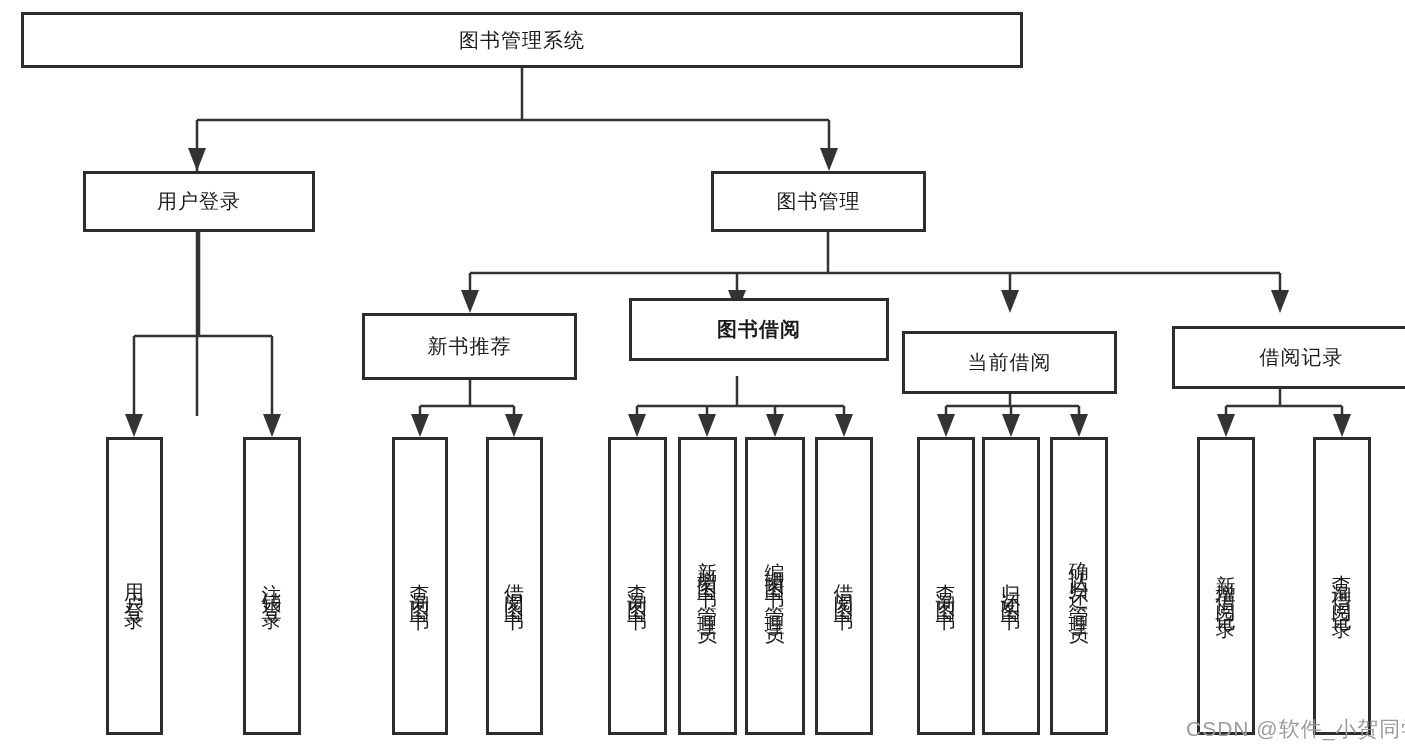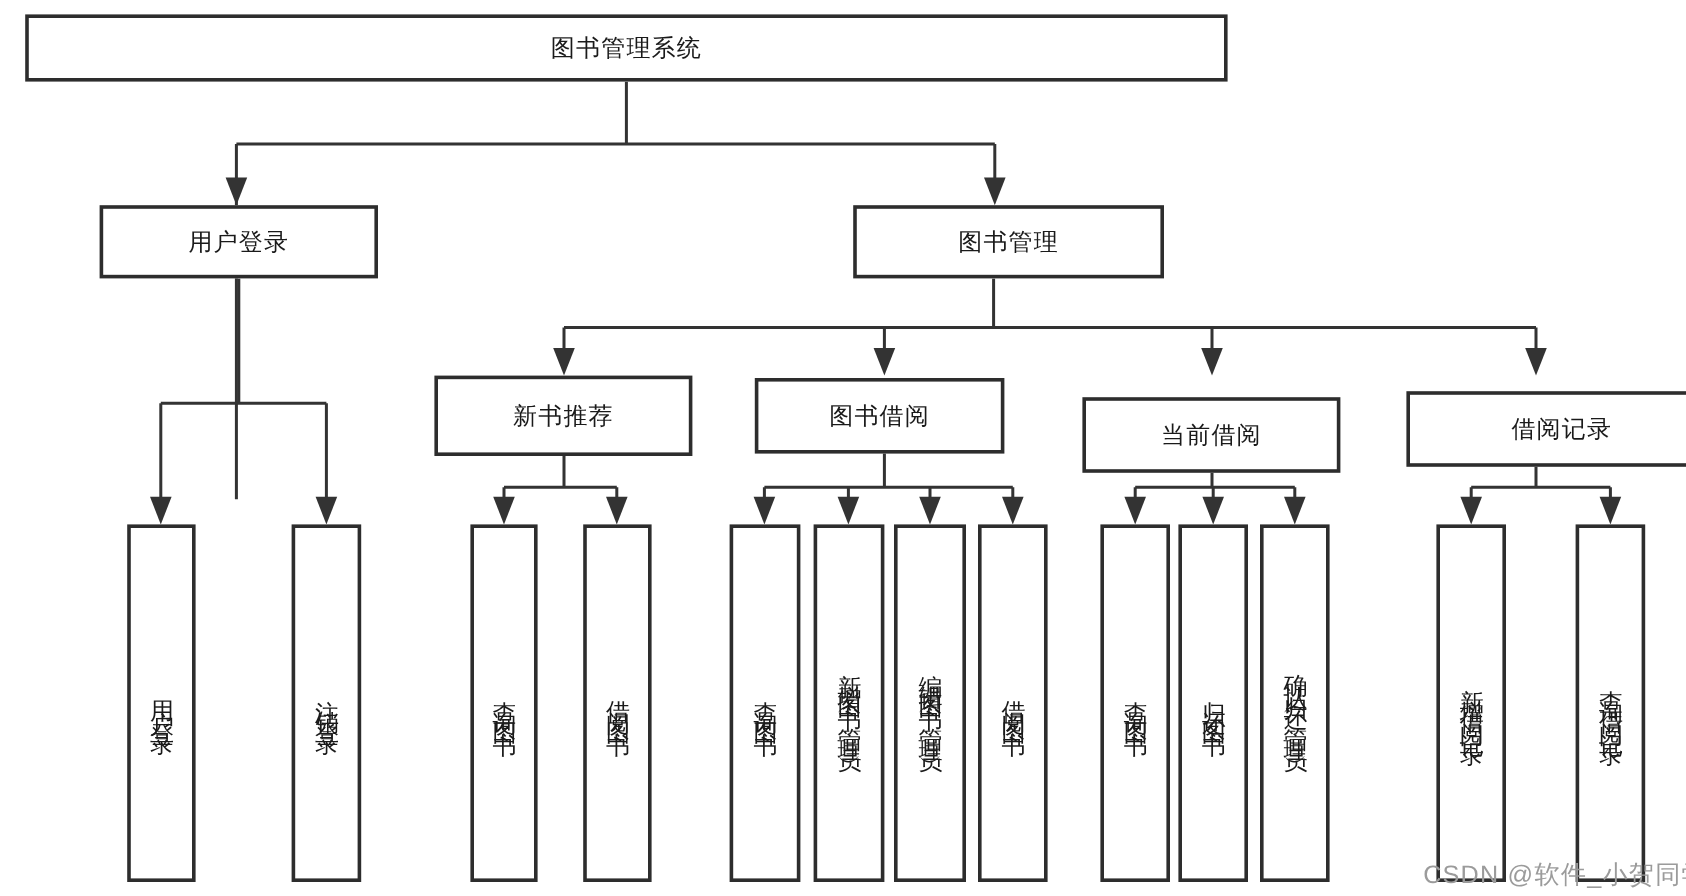--- a/index.html
+++ b/index.html
@@ -108,28 +108,28 @@
     </g>
   </svg>
 
   <div class="node" style="left:21px; top:12px; width:1002px; height:56px;">
     <span class="hlabel">图书管理系统</span>
   </div>
 
   <div class="node" style="left:83px; top:171px; width:232px; height:61px;">
     <span class="hlabel">用户登录</span>
   </div>
-  <div class="node" style="left:711px; top:171px; width:259px; height:61px;">
+  <div class="node" style="left:711px; top:171px; width:215px; height:61px;">
     <span class="hlabel">图书管理</span>
   </div>
 
   <div class="node" style="left:362px; top:313px; width:215px; height:67px;">
     <span class="hlabel">新书推荐</span>
   </div>
-  <div class="node" style="left:629px; top:315px; width:208px; height:63px;">
+  <div class="node" style="left:629px; top:298px; width:260px; height:63px;font-weight:bold;">
     <span class="hlabel">图书借阅</span>
   </div>
   <div class="node" style="left:902px; top:331px; width:215px; height:63px;">
     <span class="hlabel">当前借阅</span>
   </div>
   <div class="node" style="left:1172px; top:313px; width:259px; height:63px;margin-top:13px;">
     <span class="hlabel">借阅记录</span>
   </div>
 
   <div class="node" style="left:106px; top:437px; width:57px; height:298px;">

